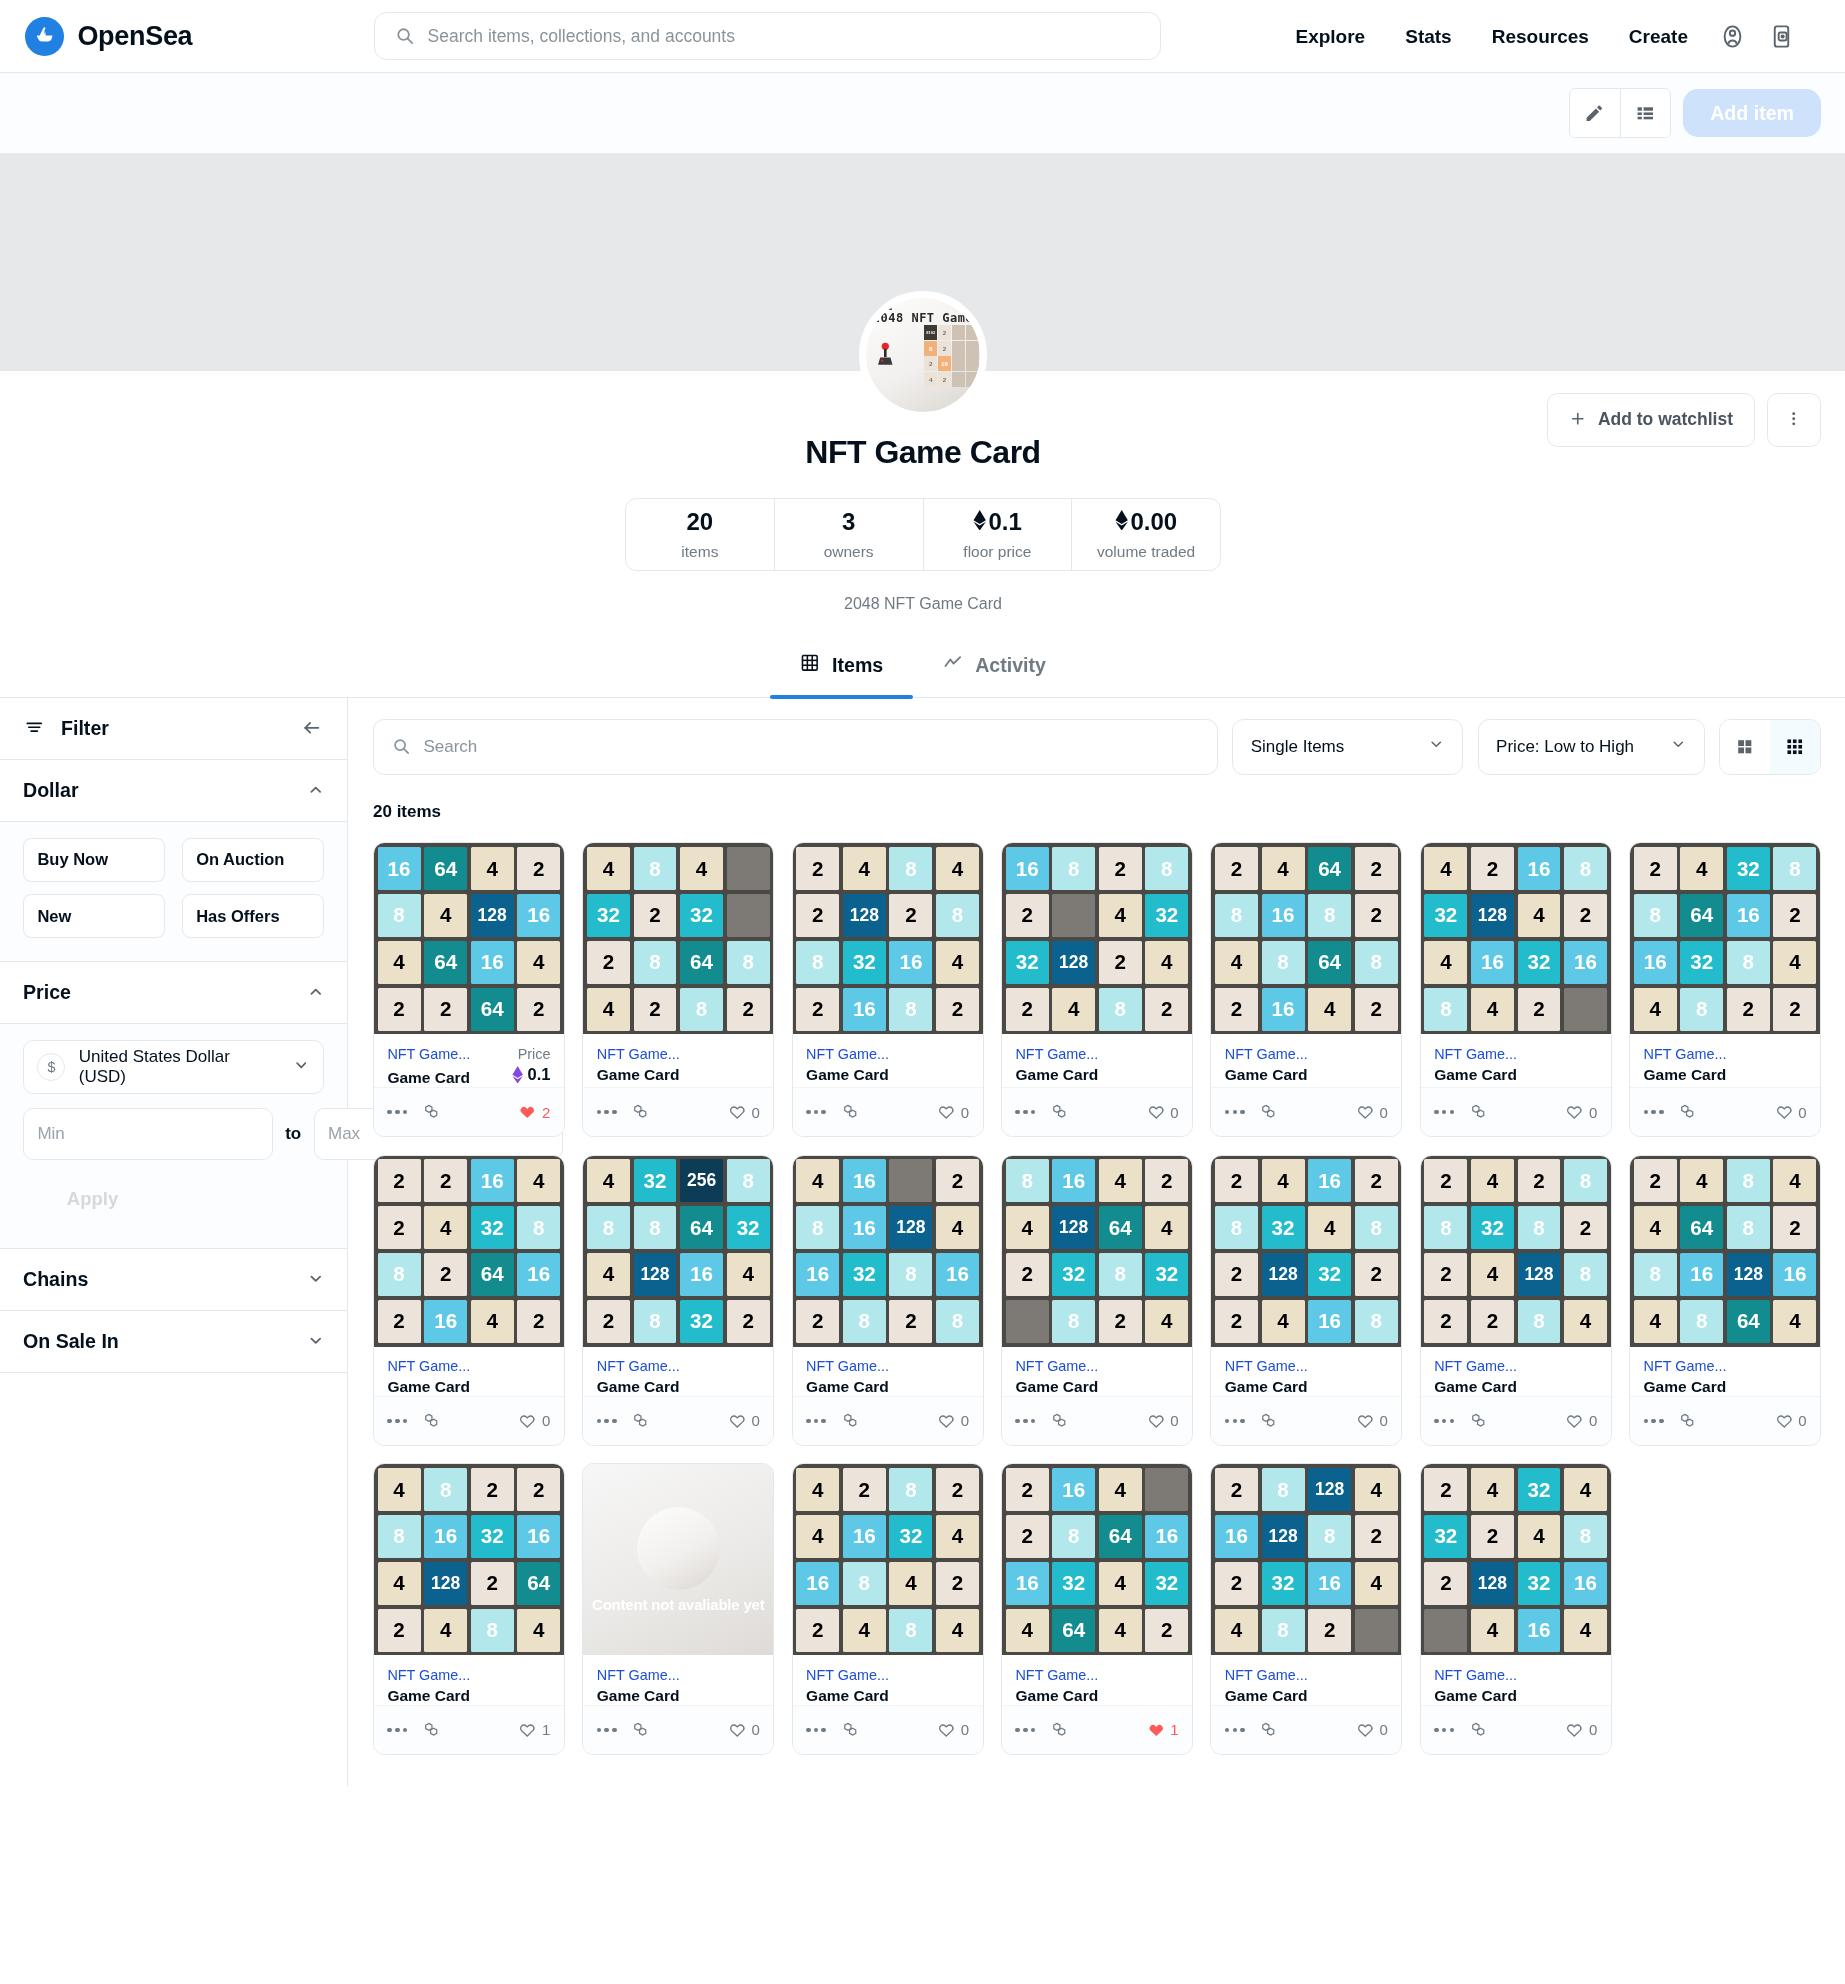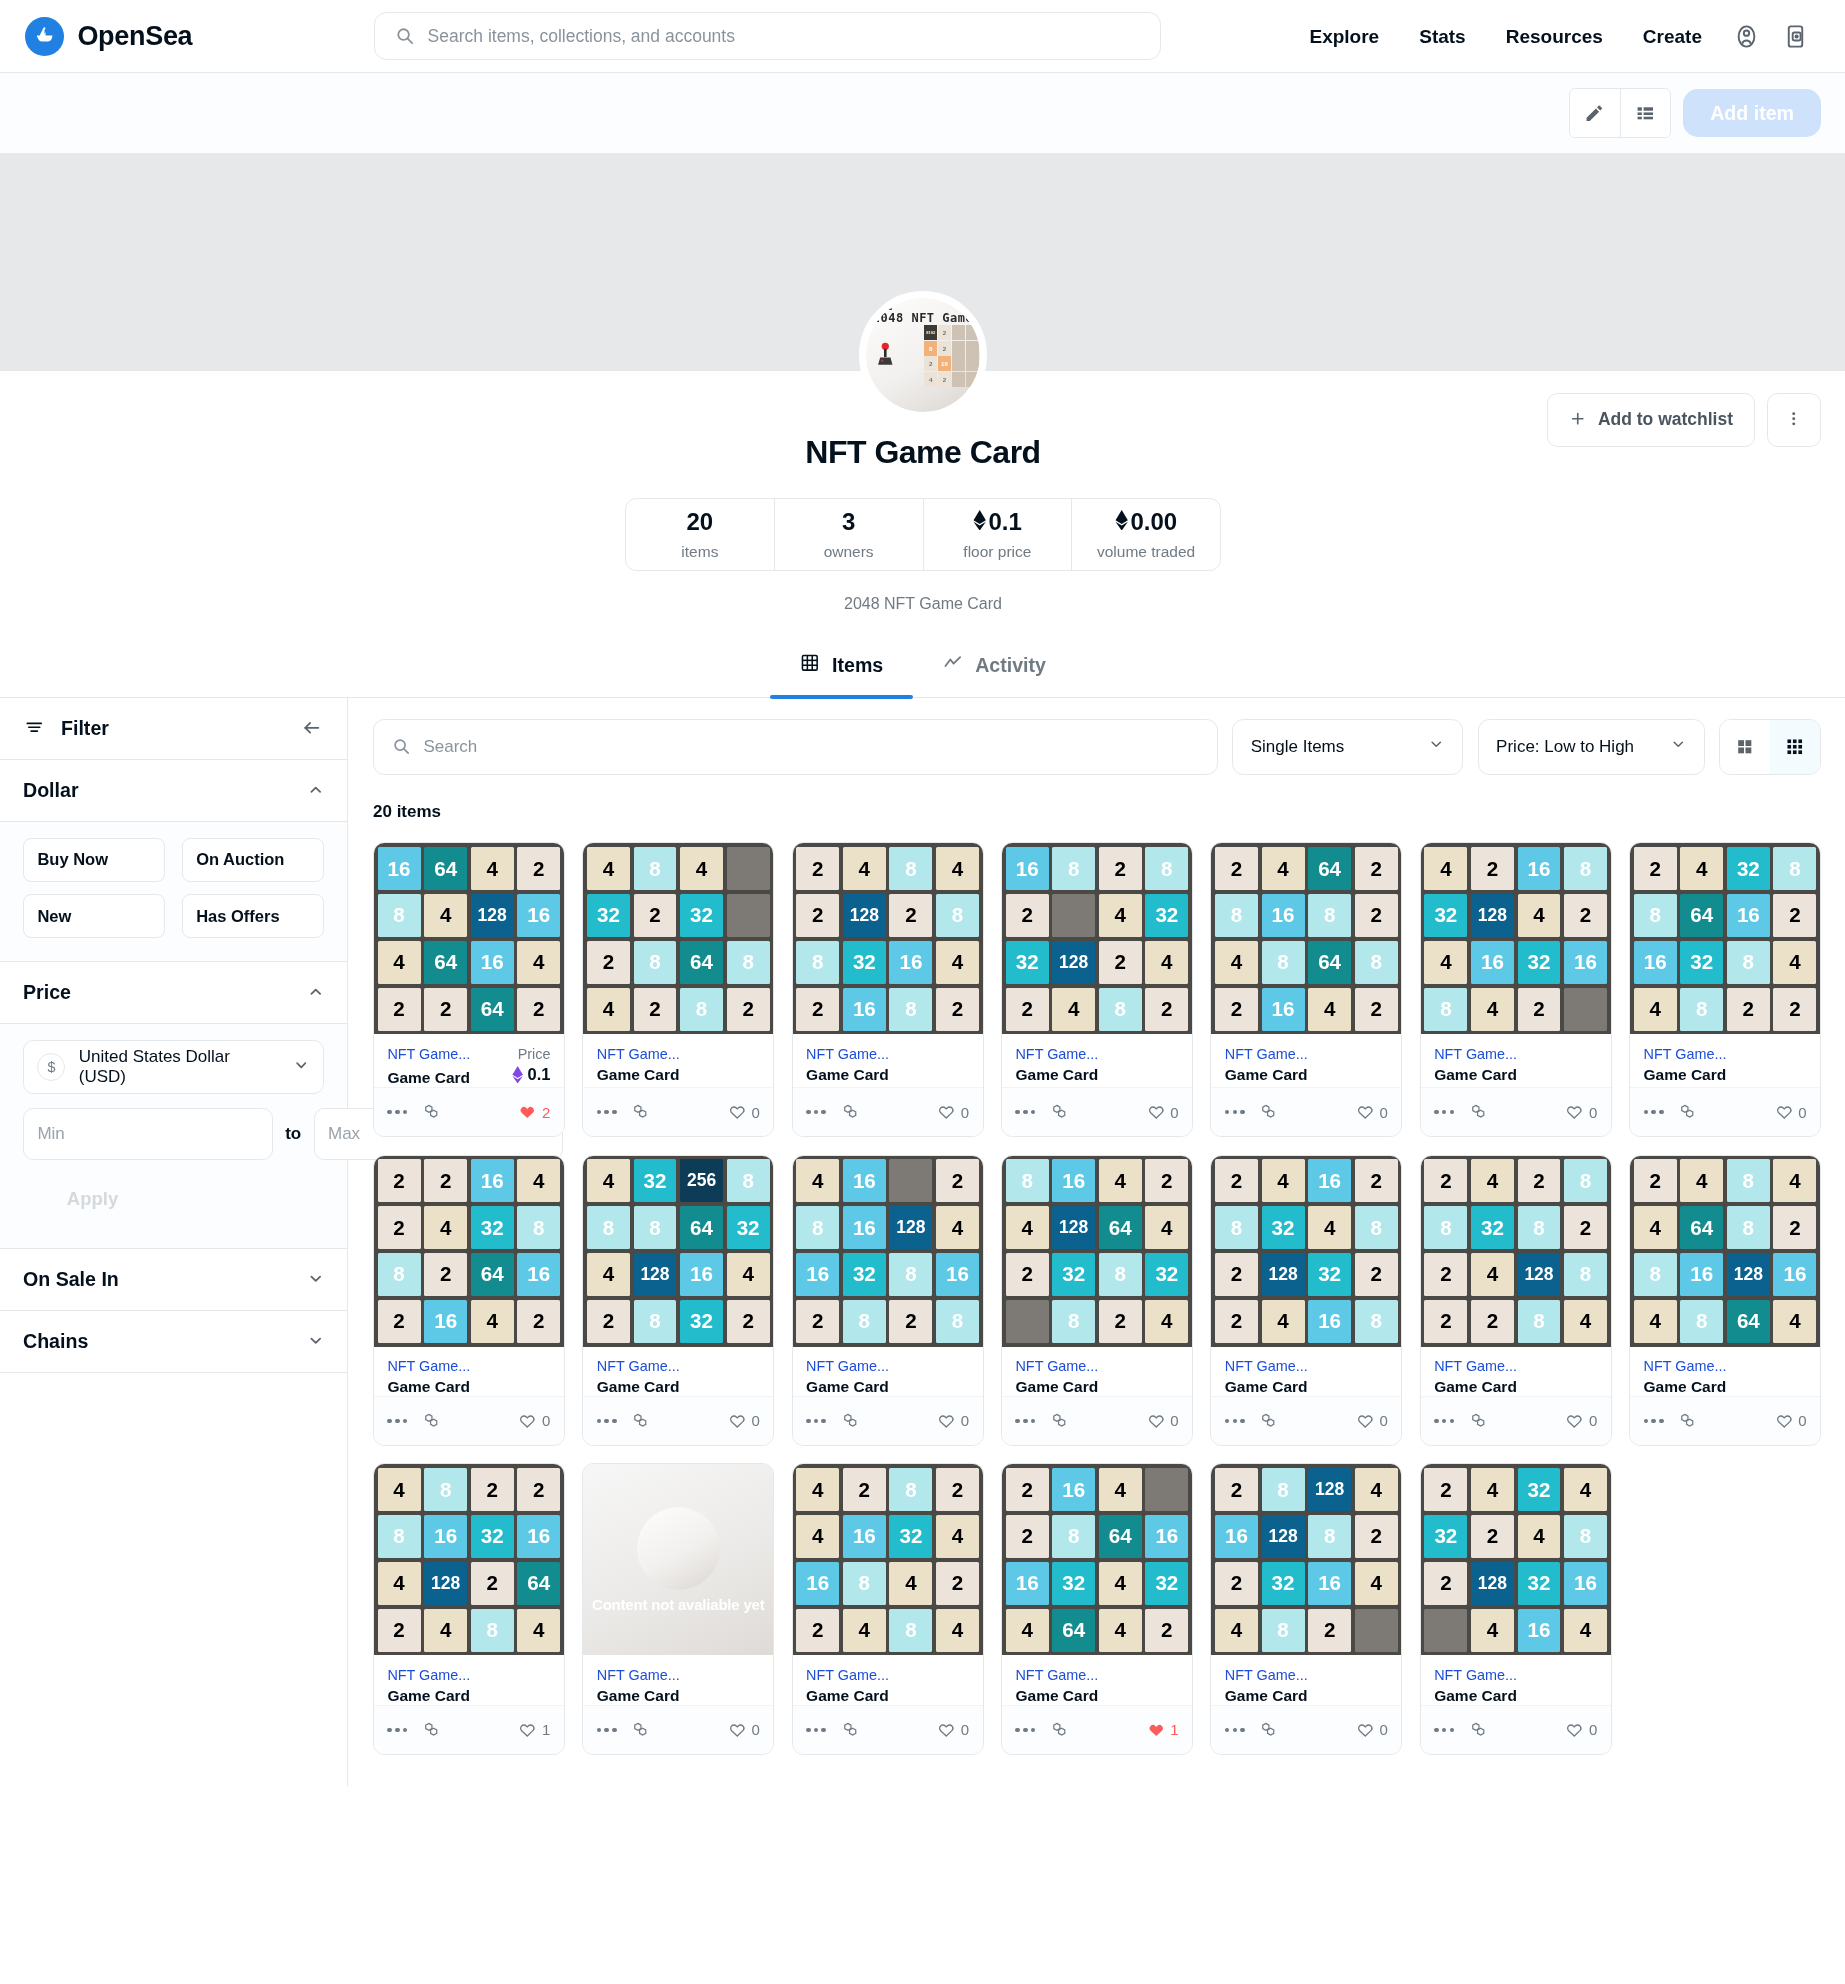--- a/index.html
+++ b/index.html
@@ -36,21 +36,21 @@
     display: flex; align-items: center; padding: 0 19.6px; gap: 13.4px;
     background: #fff;
   }
   .nav-search-input {
     border: none; outline: none; font-size: 17.5px; color: #04111d;
     font-family: inherit; background: transparent; flex: 1;
   }
   .nav-search-input::placeholder { color: #8a939b; }
 
   .nav-links {
-    position: absolute; right: 26px; top: 0; height: 73px;
+    position: absolute; right: 40px; top: 0; height: 73px;
     display: flex; align-items: center; gap: 0;
   }
   .nav-link {
     font-size: 19px; font-weight: 600; color: #04111d;
     padding: 0 20px; cursor: pointer; white-space: nowrap;
   }
   .nav-icon-btn {
     width: 49px; height: 49px; display: flex; align-items: center;
     justify-content: center; cursor: pointer;
   }
@@ -518,30 +518,30 @@
       </div>
       <div class="minmax-row">
         <input class="minmax-input" value="" placeholder="Min" style="">
         <span class="to-lbl">to</span>
         <input class="minmax-input" value="" placeholder="Max" style="">
       </div>
       <button class="apply-btn">Apply</button>
     </div>
 
     <div class="sb-section-head">
-      <span class="sb-section-title">On Sale In</span>
+      <span class="sb-section-title">Chains</span>
       <span>
         <svg width="17.5" height="17.5" viewBox="0 0 24 24" fill="none" stroke="#5b646d" stroke-width="2.4" stroke-linecap="round" stroke-linejoin="round">
             <polyline points="6,9 12,15 18,9"></polyline>
           </svg>
       </span>
     </div>
 
     <div class="sb-section-head">
-      <span class="sb-section-title">Chains</span>
+      <span class="sb-section-title">On Sale In</span>
       <span>
         <svg width="17.5" height="17.5" viewBox="0 0 24 24" fill="none" stroke="#5b646d" stroke-width="2.4" stroke-linecap="round" stroke-linejoin="round">
             <polyline points="6,9 12,15 18,9"></polyline>
           </svg>
       </span>
     </div>
   </aside>
 
   <main class="main">
     <div class="toolbar">

